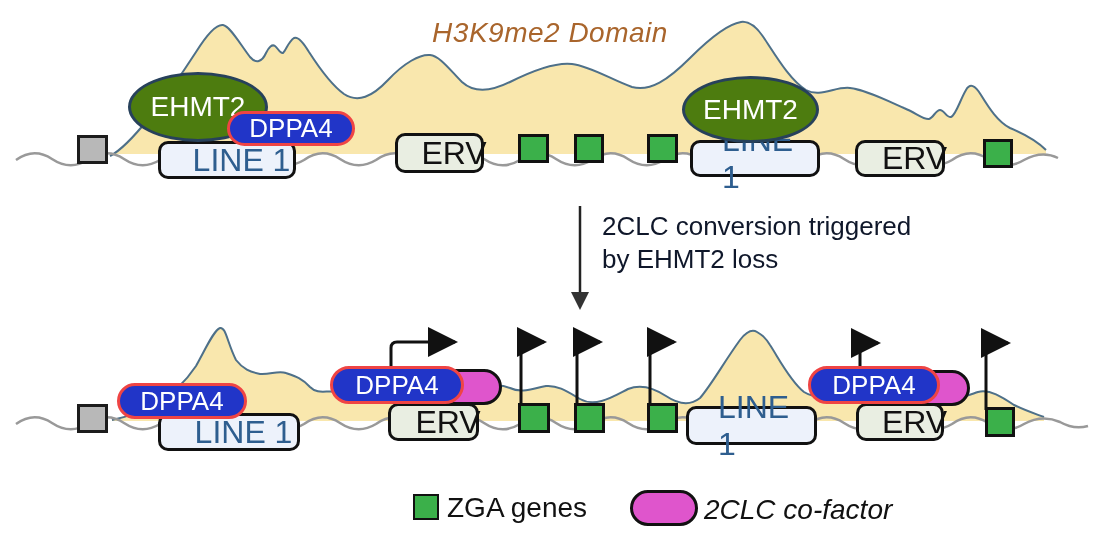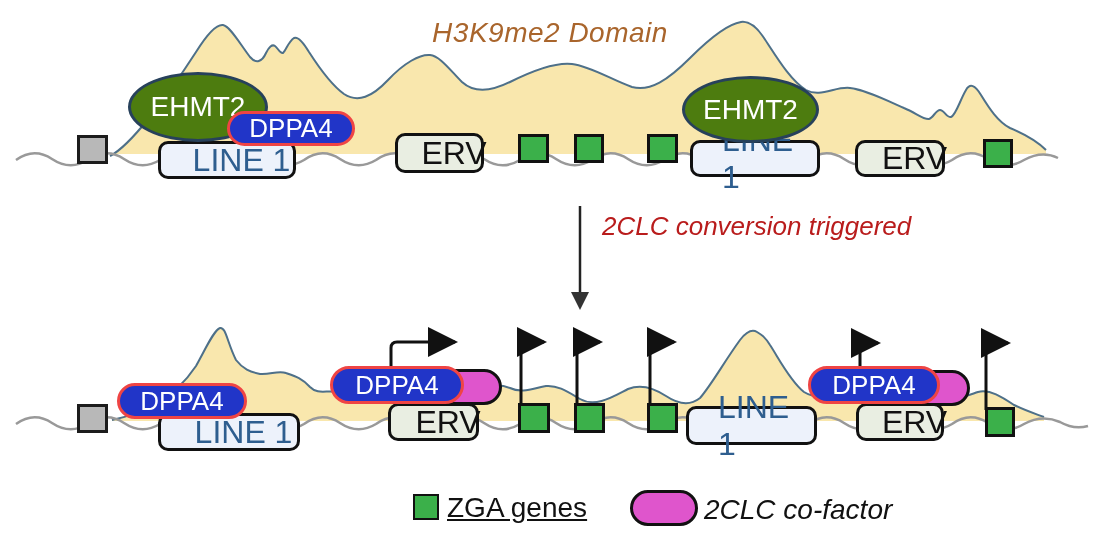--- a/index.html
+++ b/index.html
@@ -8,22 +8,22 @@
     font-family:"Liberation Sans", sans-serif; overflow:hidden;
   }
   .stage svg.bg { position:absolute; left:0; top:0; }
 
   .title {
     position:absolute; left:400px; top:17px; width:300px; text-align:center;
     font-size:28px; font-style:italic; color:#A9652C; letter-spacing:0.5px;
   }
 
   .transition-text {
-    position:absolute; left:602px; top:210px; font-size:26px; font-style:italic;
-    color:#b91c1c; line-height:33px;
+    position:absolute; left:602px; top:210px; font-size:26px; 
+    color:#0f172a; line-height:33px;
   }
 
   .sq { position:absolute; box-sizing:border-box; border:3px solid #111; }
   .sq.green { background:#3BB04A; }
   .sq.gray  { background:#B8B8B8; border-color:#1c1c1c; }
 
   .box {
     position:absolute; box-sizing:border-box; border:3px solid #111; border-radius:10px;
     background:#E9EEE2; color:#111; display:flex; align-items:center; justify-content:center;
     font-size:32px;
@@ -152,20 +152,21 @@
   </div>
 
   <div class="box" style="left:855px; top:140px; width:90px; height:37px;">
     <span>ERV</span>
   </div>
 
   <div class="sq green" style="left:983px; top:139px; width:30px; height:29px;"></div>
 
   <div class="transition-text">
     <div>2CLC conversion triggered</div>
+    <div>by EHMT2 loss</div>
   </div>
 
   <div class="sq gray" style="left:77px; top:404px; width:31px; height:29px;"></div>
 
   <div class="box line1" style="left:158px; top:413px; width:142px; height:38px;">
     <span>LINE 1</span>
   </div>
 
   <div class="pill" style="left:117px; top:383px; width:130px; height:36px;">
     <span>DPPA4</span>
@@ -192,18 +193,18 @@
   </div>
   <div class="pill magenta" style="left:876px; top:370px; width:94px; height:36px;"></div>
   <div class="pill" style="left:808px; top:366px; width:132px; height:38px;">
     <span>DPPA4</span>
   </div>
 
   <div class="sq green" style="left:985px; top:407px; width:30px; height:30px;"></div>
 
   <div>
     <div class="sq green" style="left:413px; top:494px; width:26px; height:26px; border-width:2.5px;"></div>
-    <div class="legend-label" style="left:447px; top:492px;text-decoration:underline;">ZGA genes</div>
+    <div class="legend-label" style="left:447px; top:492px;">ZGA genes</div>
     <div class="pill magenta" style="left:630px; top:490px; width:68px; height:36px;"></div>
     <div class="legend-label" style="left:704px; top:494px;font-style:italic;">2CLC co-factor</div>
   </div>
 
 </div>
 
 </body></html>

